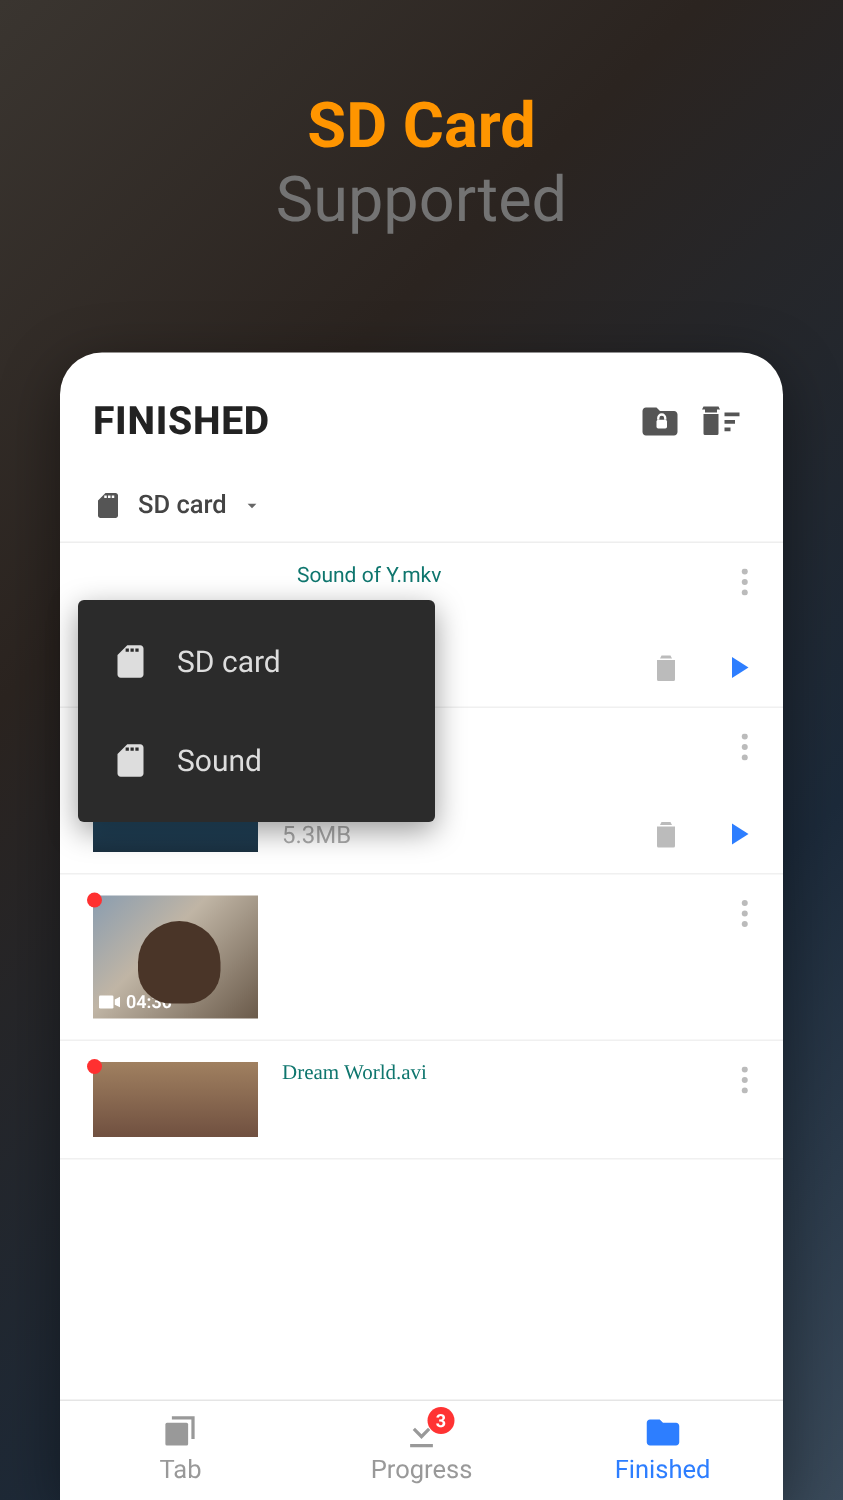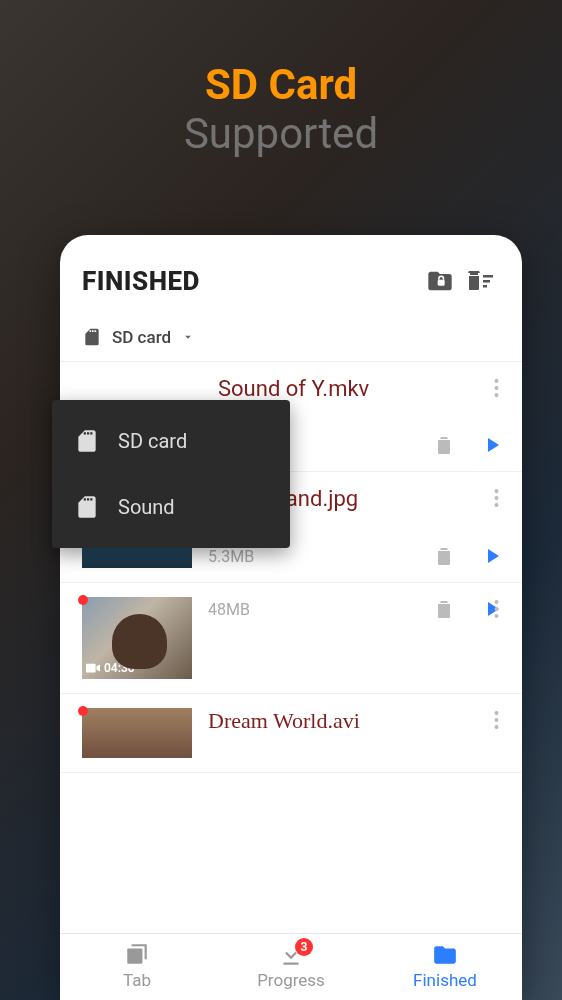--- a/index.html
+++ b/index.html
@@ -30,21 +30,20 @@
       left: 40px;
       right: 40px;
       top: 235px;
       bottom: 0;
       background: #ffffff;
       border-radius: 28px 28px 0 0;
       box-shadow: 0 10px 40px rgba(0,0,0,0.4);
       overflow: hidden;
       display: flex;
       flex-direction: column;
-      margin-left: 20px;
     }
     .header {
       display: flex;
       align-items: center;
       padding: 26px 22px 18px 22px;
     }
     .header-title {
       font-size: 26px;
       font-weight: 800;
       color: #222;
@@ -118,22 +117,22 @@
       font-weight: 600;
     }
     .file-info {
       flex: 1;
       padding-left: 16px;
       display: flex;
       flex-direction: column;
       justify-content: space-between;
     }
     .file-name {
-      font-size: 22px;
-      color: #7f1d1d;
+      font-size: 14px;
+      color: #0f766e;
       font-weight: 400;
     }
     .file-bottom {
       display: flex;
       align-items: center;
       justify-content: space-between;
     }
     .file-size {
       font-size: 16px;
       color: #aaa;
@@ -337,31 +336,20 @@
       <div class="thumb rosalie">
         <div class="thumb-overlay">
           <svg width="14" height="10" viewBox="0 0 16 10" fill="#fff">
               <rect width="11" height="10" rx="1"></rect>
               <path d="M12 3l4-2v8l-4-2z"></path>
             </svg>
           <span>04:30</span>
         </div>
       </div>
       <div class="file-info">
-        <div class="file-bottom">
-          <span class="file-size">48MB</span>
-          <div class="file-actions">
-            <svg width="24" height="24" viewBox="0 0 24 24" fill="#bbb">
-                <path d="M6 7h12v13a1 1 0 01-1 1H7a1 1 0 01-1-1V7zm3-3h6l1 2H8l1-2z"></path>
-              </svg>
-            <svg width="24" height="24" viewBox="0 0 24 24" fill="#2d7eff">
-                <path d="M8 5v14l11-7z"></path>
-              </svg>
-          </div>
-        </div>
       </div>
       <div class="kebab">
         <svg width="5" height="18" viewBox="0 0 5 18" fill="currentColor">
             <circle cx="2.5" cy="2" r="2"></circle>
             <circle cx="2.5" cy="9" r="2"></circle>
             <circle cx="2.5" cy="16" r="2"></circle>
           </svg>
       </div>
     </div>
 

